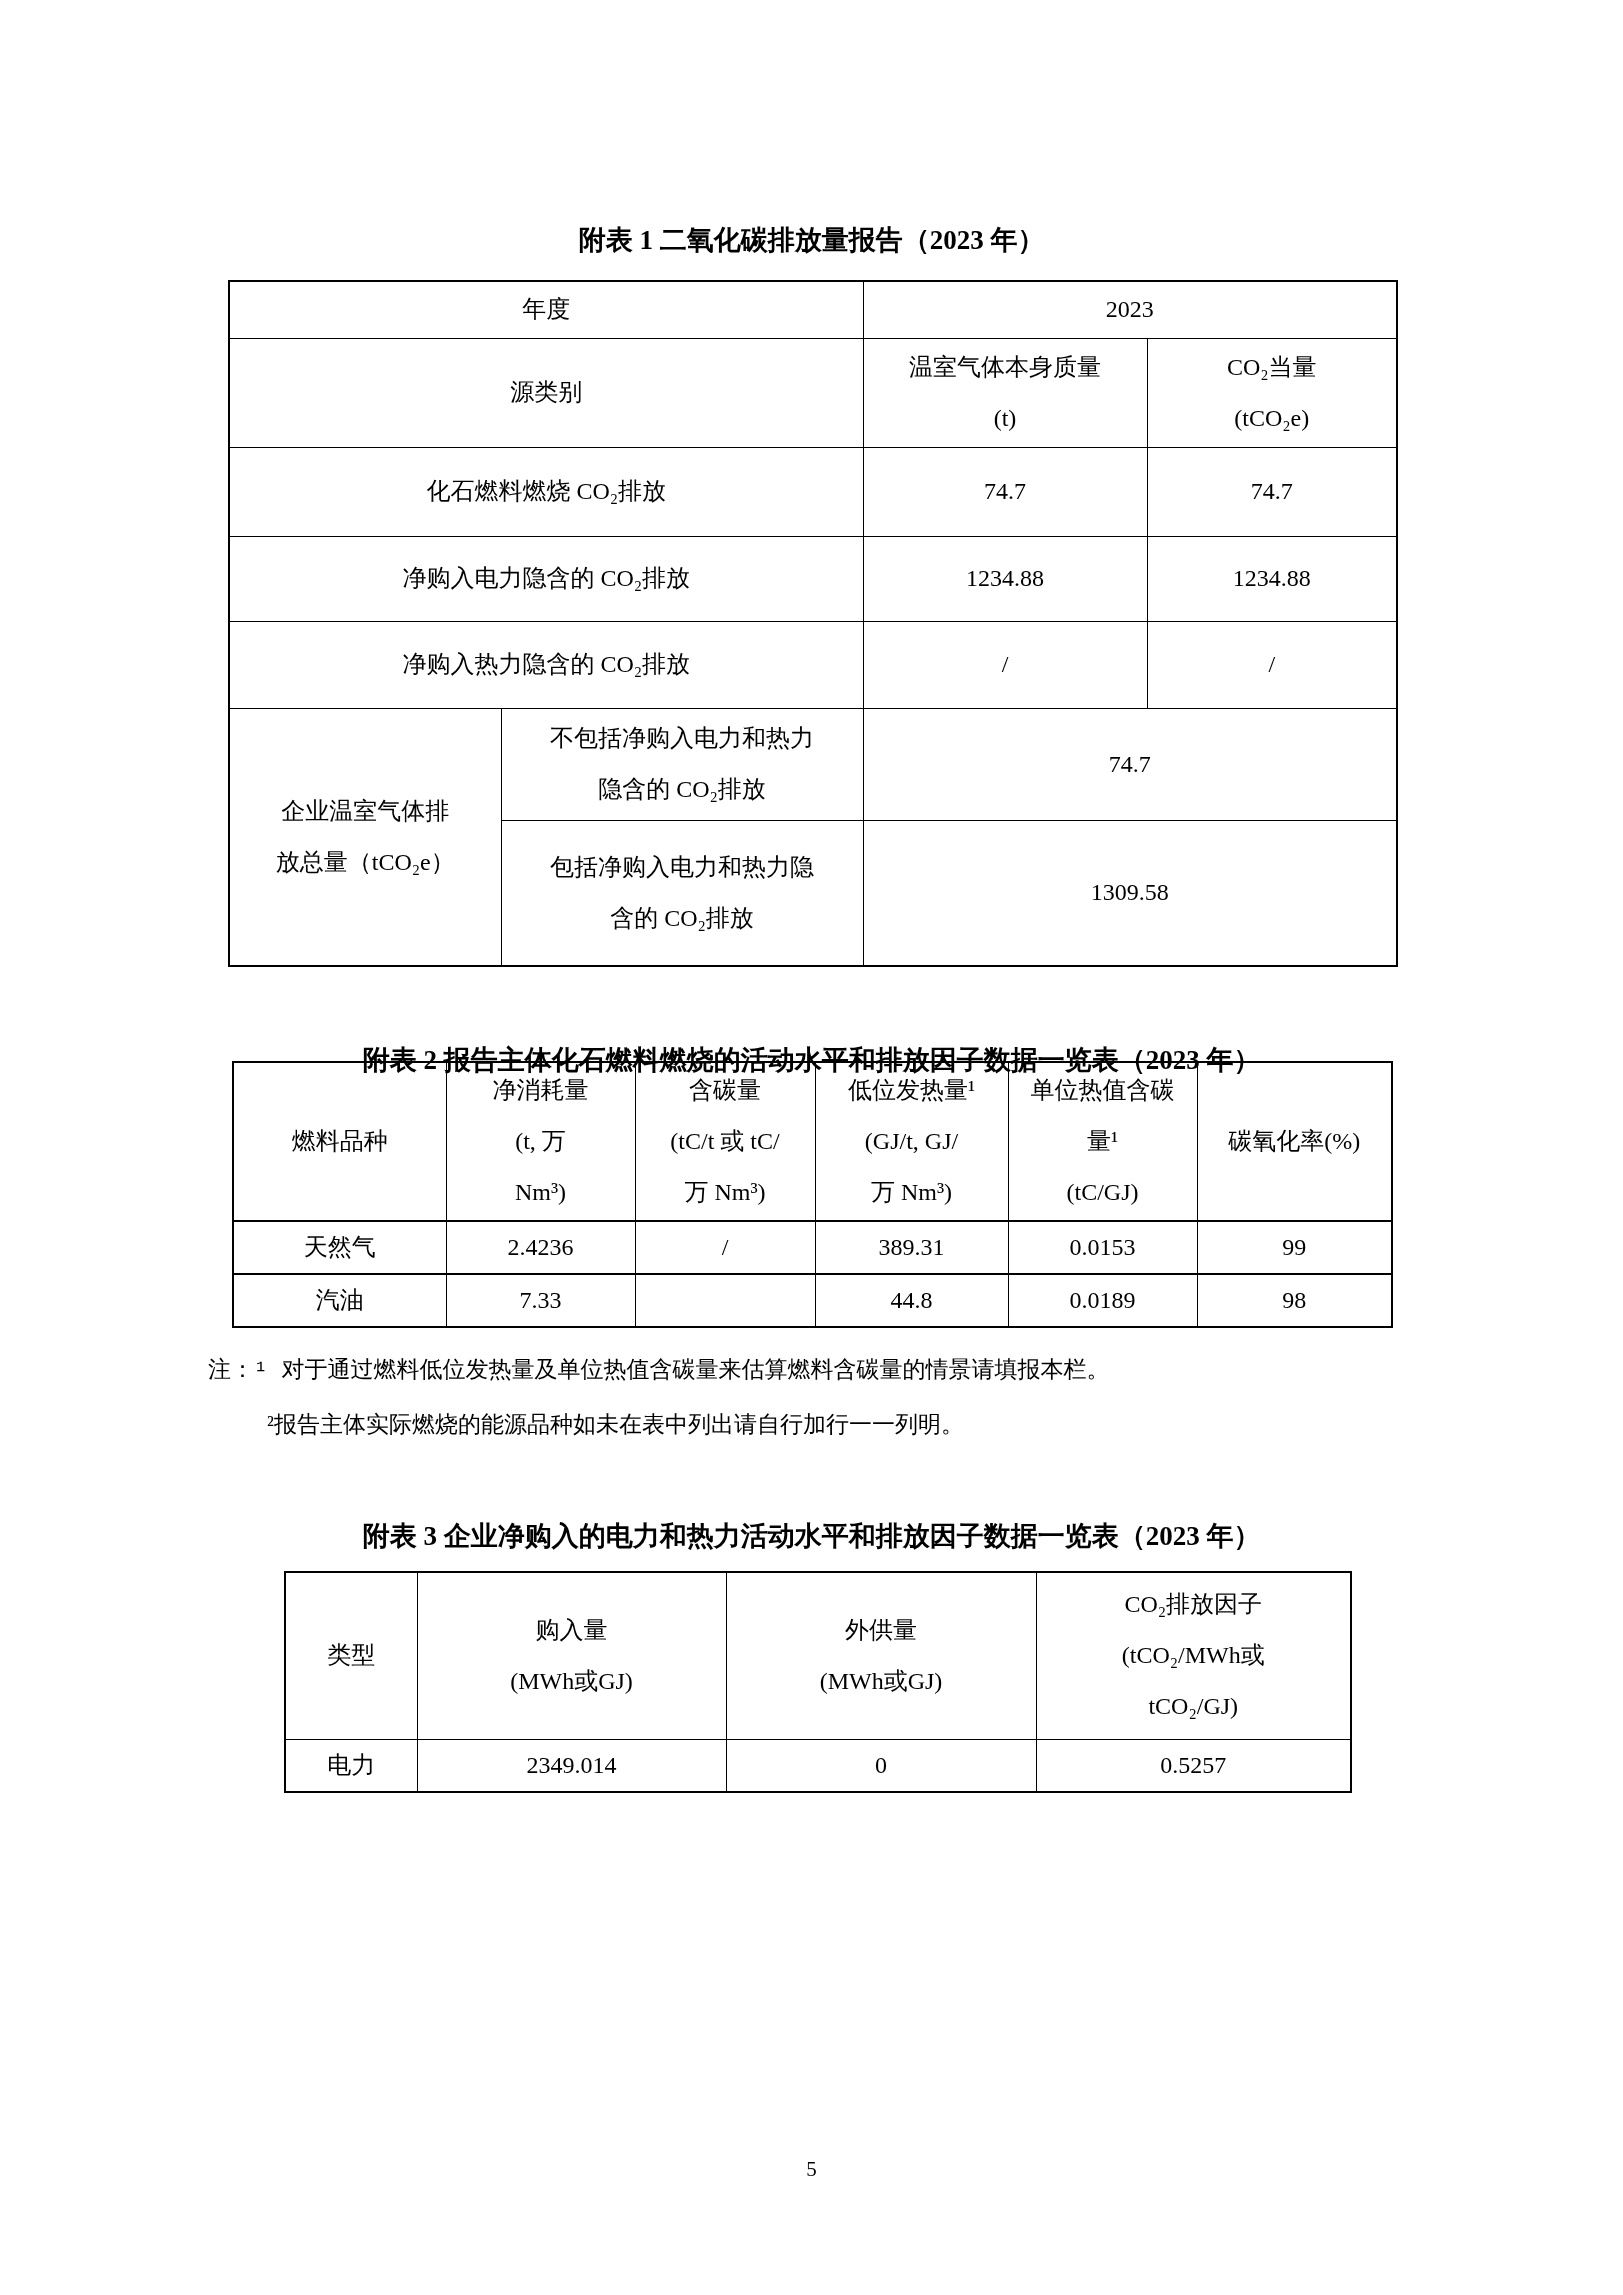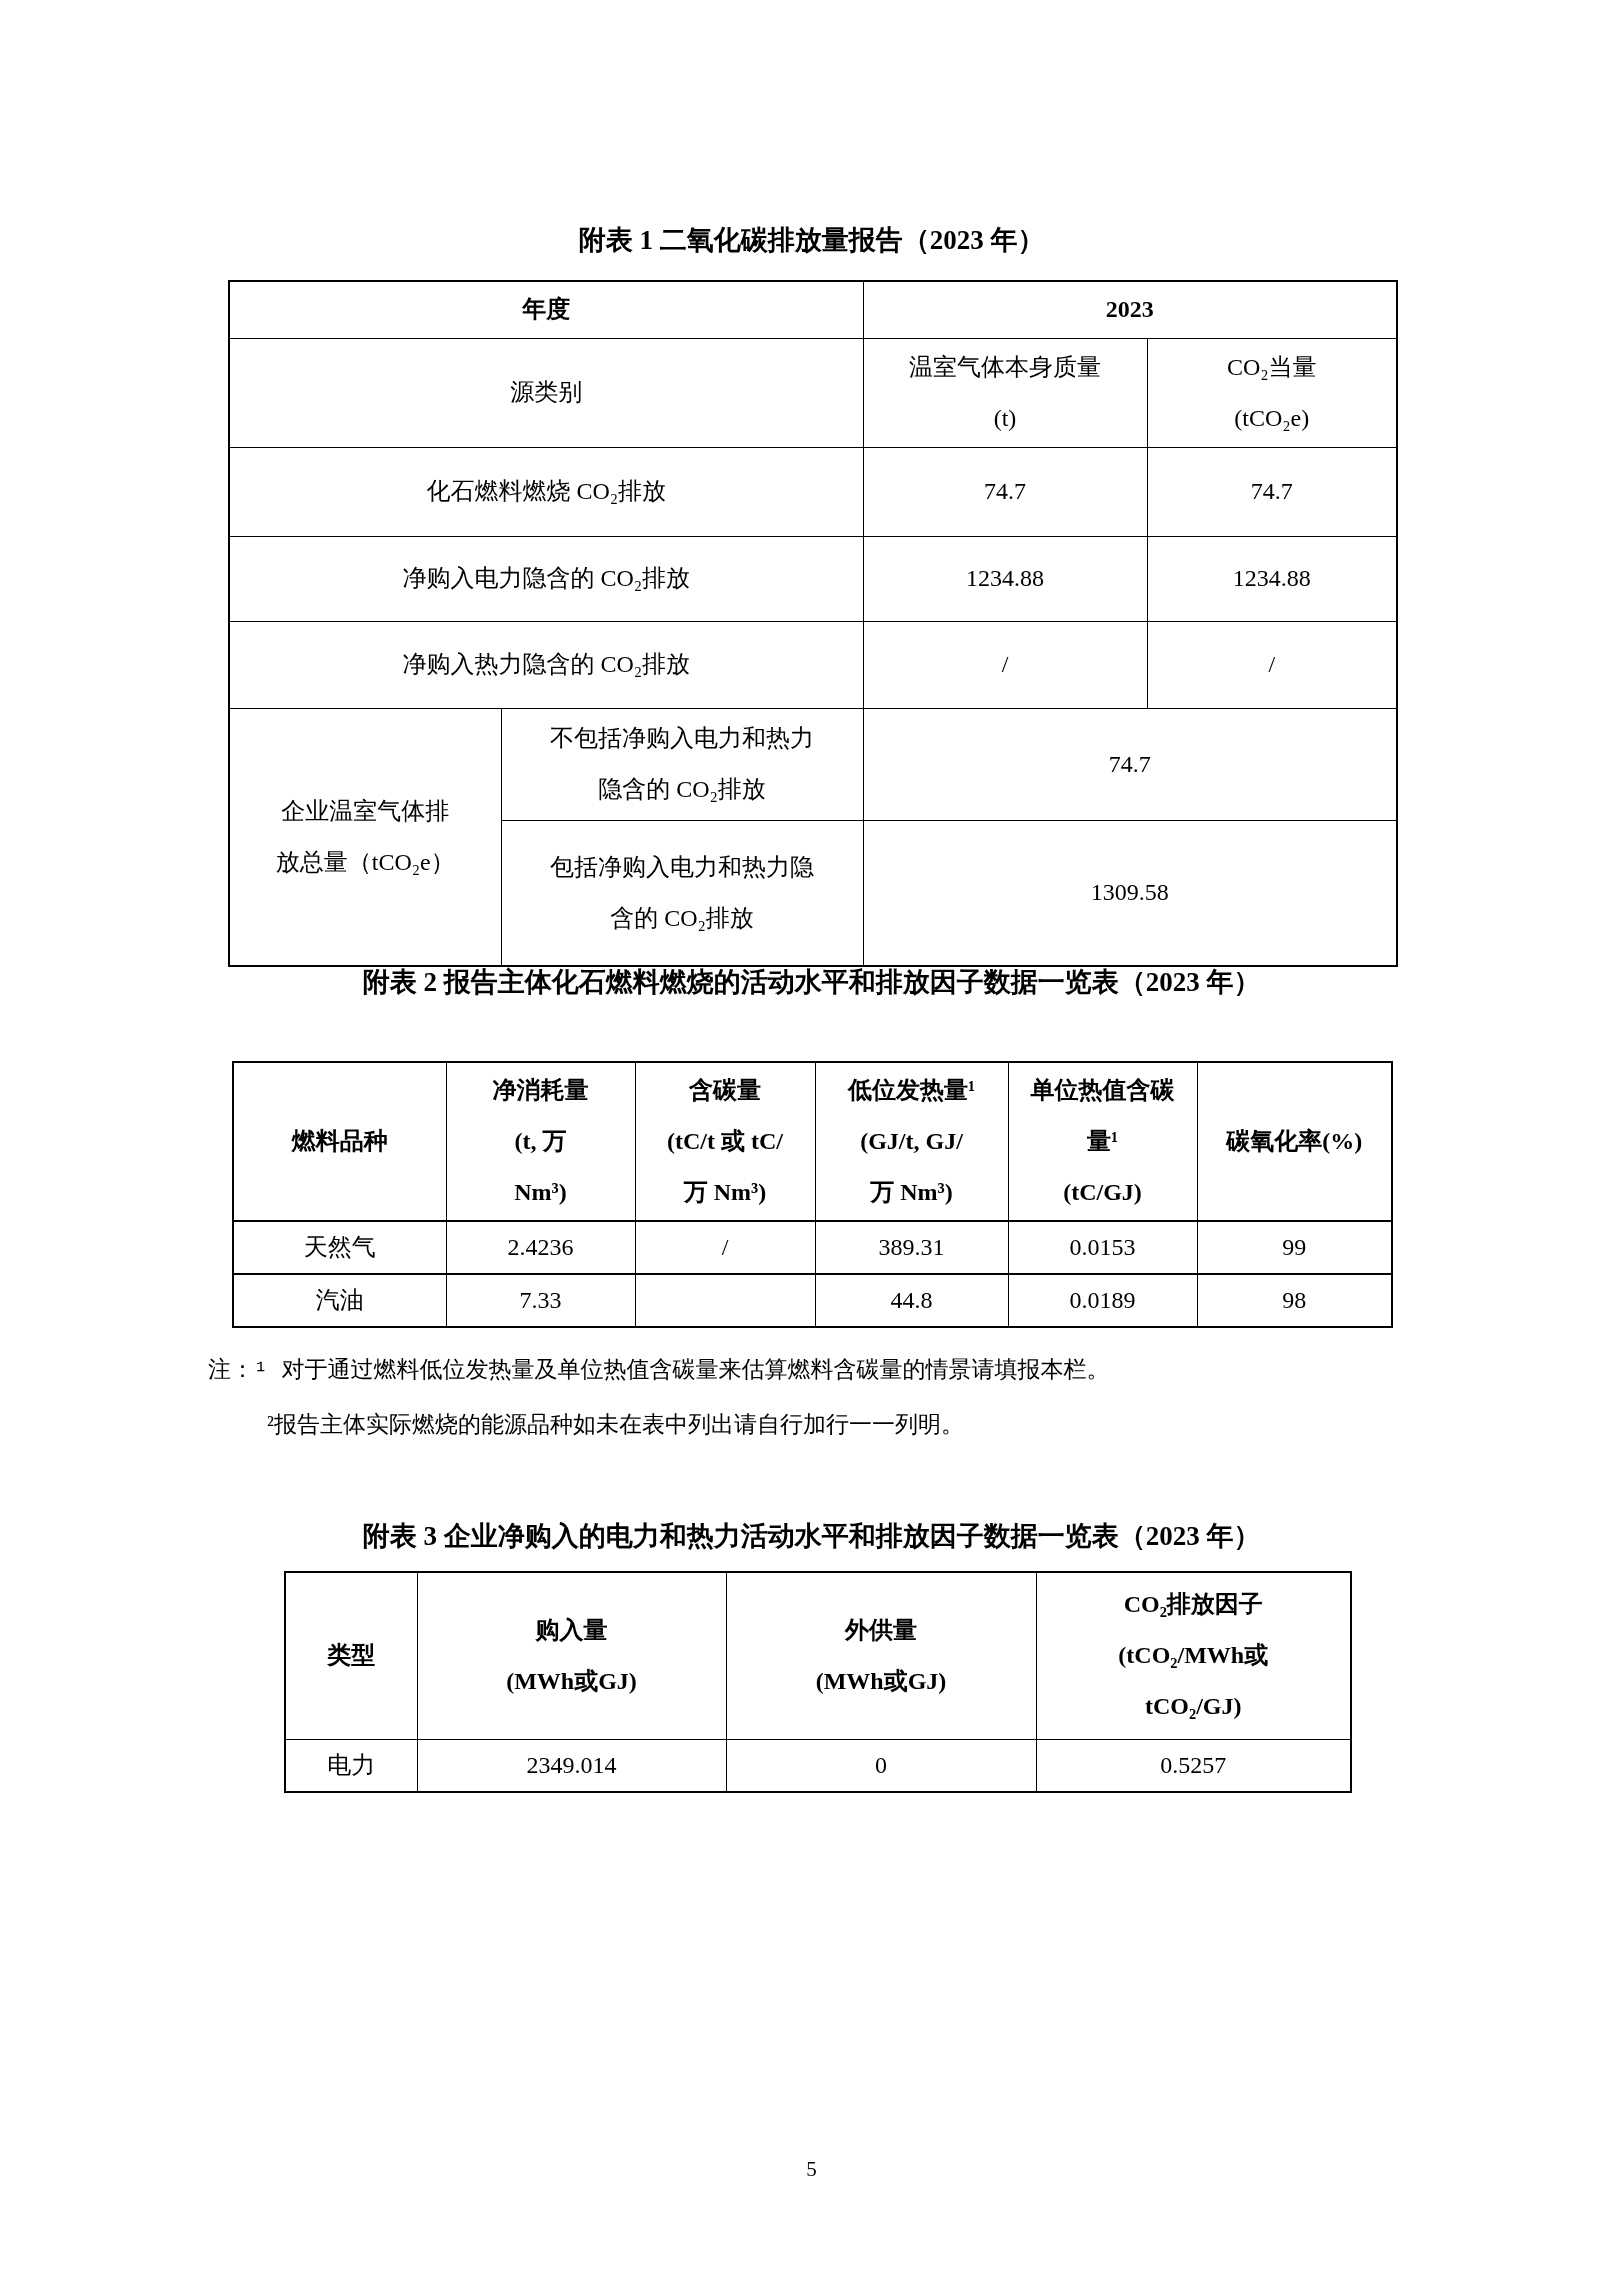--- a/index.html
+++ b/index.html
@@ -13,21 +13,21 @@
   .doc-title {
     position: absolute;
     left: 0; width: 1623px;
     text-align: center;
     font-weight: bold;
     font-size: 27px;
     line-height: 36px;
     white-space: nowrap;
   }
   #title1 { top: 222px; }
-  #title2 { top: 964px; text-align: center; }
+  #title2 { top: 1042px; text-align: center; }
   #title3 { top: 1518px; }
 
   table {
     position: absolute;
     border-collapse: collapse;
     table-layout: fixed;
     border: 2.5px solid #000;
   }
   td {
     border: 1.7px solid #000;
@@ -36,21 +36,21 @@
     font-size: 24px;
     line-height: 51px;
     padding: 0;
     overflow: hidden;
   }
   #table1 { left: 228px; top: 280px; width: 1168px; }
   #table2 { left: 232px; top: 1061px; width: 1160px; }
   #table2 td { border-top-width: 2.1px; border-bottom-width: 2.1px; }
   #table3 { left: 284px; top: 1571px; width: 1066px; }
 
-  .b { font-weight: bold; text-align: center; }
+  .b { font-weight: normal; text-align: center; }
   .line { display: block; line-height: 51px; }
 
   .note {
     position: absolute;
     font-size: 23px;
     line-height: 37px;
     white-space: nowrap;
   }
   #note1 { left: 208px; top: 1353px; font-family: Liberation Mono, monospace; }
   #note2 { left: 267px; top: 1406px; }

